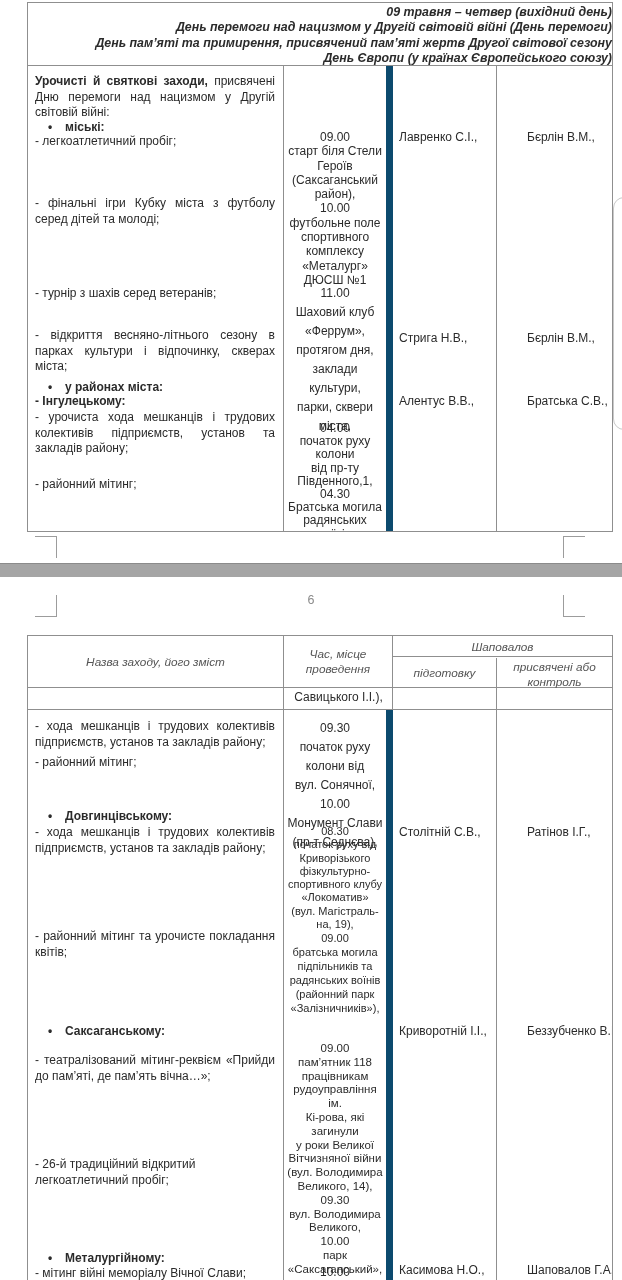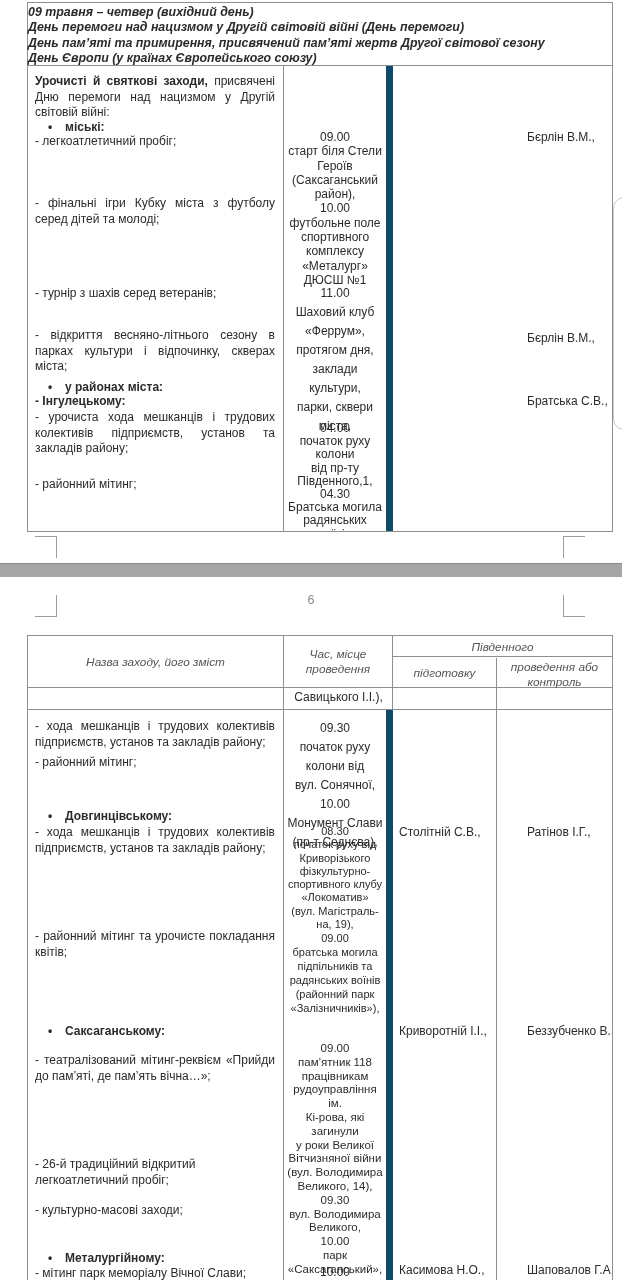--- a/index.html
+++ b/index.html
@@ -6,21 +6,21 @@
   body{width:622px;height:1280px;overflow:hidden;position:relative;
        font-family:"Liberation Sans","DejaVu Sans",sans-serif;color:#2b2b2b;}
   .page{position:absolute;left:0;width:622px;background:#fff;}
   #page1{top:0;height:563px;}
   #page-sep{position:absolute;left:0;top:563px;width:622px;height:14px;
             background:#a5a5a5;border-top:1px solid #8b8b8b;box-sizing:border-box;}
   #page2{top:577px;height:703px;overflow:hidden;}
   .abs{position:absolute;box-sizing:border-box;}
   
   .bdr{border:1px solid #8f8f8f;}
-  .t1-head{left:27px;top:2px;width:586px;height:64px;text-align:left;
+  .t1-head{left:27px;top:2px;width:586px;height:64px;text-align:right;
            font-weight:bold;font-style:italic;font-size:12.4px;line-height:15.4px;padding-top:2px;}
   .t1-body{left:27px;top:66px;width:586px;height:466px;
            border:1px solid #8f8f8f;border-top:none;overflow:hidden;}
   .col{position:absolute;top:0;bottom:0;box-sizing:border-box;}
   .colA{left:0;width:256px;border-right:1px solid #8f8f8f;}
   .colB{left:256px;width:109px;border-right:7px solid #0c4a6e;}
   .colC{left:365px;width:104px;border-right:1px solid #8f8f8f;}
   .colD{left:469px;width:116px;margin-left:24px;}
   
   .blk{position:absolute;left:7px;right:8px;font-size:12px;line-height:15.5px;}
@@ -110,20 +110,25 @@
 початок руху
 колони
 від пр-ту
 Південного,1,
 04.30
 Братська могила
 радянських воїнів
 (парк ім.</div>
     </div>
 
+    <div class="col colC">
+      <div class="name" style="top:64px">Лавренко С.І.,</div>
+      <div class="name" style="top:265px">Стрига Н.В.,</div>
+      <div class="name" style="top:328px">Алентус В.В.,</div>
+    </div>
 
     <div class="col colD">
       <div class="name" style="top:64px">Бєрлін В.М.,</div>
       <div class="name" style="top:265px">Бєрлін В.М.,</div>
       <div class="name" style="top:328px">Братська С.В.,</div>
     </div>
   </div>
 
   <div class="mark tl1" style="left:35px;top:536px"></div>
   <div class="mark tr1" style="left:563px;top:536px"></div>
@@ -134,23 +139,23 @@
 <section class="page" id="page2">
 
   <div class="pagenum">6</div>
   <div class="mark bl2" style="left:35px;top:18px"></div>
   <div class="mark br2" style="left:563px;top:18px"></div>
 
   <div class="abs t2-head">
     <div class="hcell" style="left:0;top:0;width:256px;height:51px;border-right:1px solid #8f8f8f;padding-top:19px">Назва заходу, його зміст</div>
     <div class="hcell" style="left:256px;top:0;width:109px;height:51px;border-right:1px solid #8f8f8f;padding-top:11px">Час, місце
 проведення</div>
-    <div class="hcell" style="left:365px;top:0;width:219px;height:21px;border-bottom:1px solid #8f8f8f;padding-top:4px">Південного</div>
+    <div class="hcell" style="left:365px;top:0;width:219px;height:21px;border-bottom:1px solid #8f8f8f;padding-top:4px">Шаповалов</div>
     <div class="hcell" style="left:365px;top:22px;width:104px;height:29px;border-right:1px solid #8f8f8f;padding-top:8px">підготовку</div>
-    <div class="hcell" style="left:469px;top:22px;width:115px;height:29px;padding-top:2px">проведення або
+    <div class="hcell" style="left:469px;top:22px;width:115px;height:29px;padding-top:2px">присвячені або
 контроль</div>
   </div>
 
   <div class="abs t2-row1">
     <div class="vline" style="left:255px"></div>
     <div class="vline" style="left:364px"></div>
     <div class="vline" style="left:468px"></div>
     <div class="abs" style="left:256px;top:2px;width:109px;text-align:center;font-size:12px">Савицького І.І.),</div>
   </div>
 
@@ -162,25 +167,24 @@
       <div class="blk bold bullet-row" style="top:99px">
         <span class="bsym">•</span><span>Довгинцівському:</span>
       </div>
       <div class="blk just" style="top:115px">- хода мешканців і трудових колективів підприємств, установ та закладів району;</div>
       <div class="blk just" style="top:219px">- районний мітинг та урочисте покладання квітів;</div>
       <div class="blk bold bullet-row" style="top:314px">
         <span class="bsym">•</span><span>Саксаганському:</span>
       </div>
       <div class="blk just" style="top:343px">- театралізований мітинг-реквієм «Прийди до пам’яті, де пам’ять вічна…»;</div>
       <div class="blk" style="top:447px;right:52px">-   26-й традиційний відкритий легкоатлетичний пробіг;</div>
-      <div class="blk" style="top:493px">- культурно-масові заходи;</div>
       <div class="blk bold bullet-row" style="top:541px">
         <span class="bsym">•</span><span>Металургійному:</span>
       </div>
-      <div class="blk" style="top:556px">- мітинг парк меморіалу Вічної Слави;</div>
+      <div class="blk" style="top:556px">- мітинг війні меморіалу Вічної Слави;</div>
     </div>
 
     <div class="col colB">
       <div class="ctr" style="top:9px">09.30
 початок руху
 колони від
 вул. Сонячної,
 10.00
 Монумент Слави
 (пр-т Седнєва),</div>

